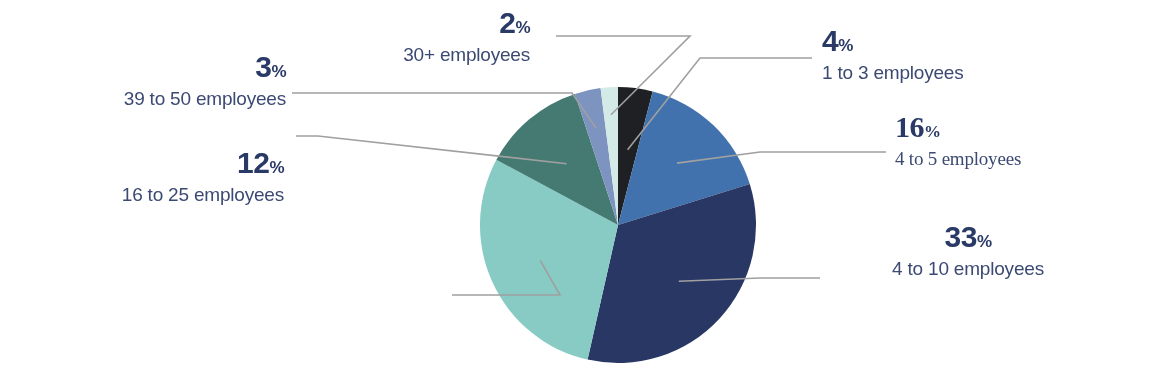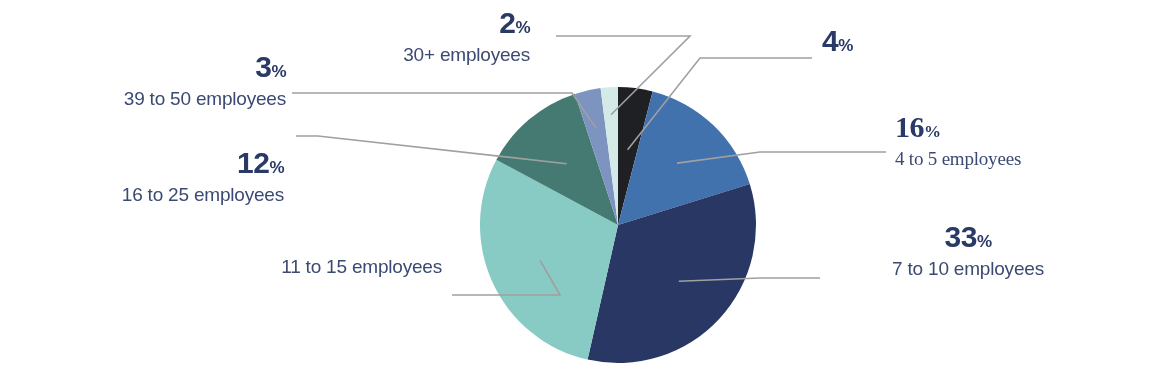--- a/index.html
+++ b/index.html
@@ -84,20 +84,21 @@
     <div class="pct-line">
       <span class="pct-value">2</span><span class="pct-sign">%</span>
     </div>
     <div class="cat-label">30+ employees</div>
   </div>
 
   <div class="callout align-left" style="left:822px; top:26px; width:260px;">
     <div class="pct-line">
       <span class="pct-value">4</span><span class="pct-sign">%</span>
     </div>
+    <div class="cat-label">1 to 3 employees</div>
   </div>
 
   <div class="callout align-right" style="left:60px; top:52px; width:226px;">
     <div class="pct-line">
       <span class="pct-value">3</span><span class="pct-sign">%</span>
     </div>
     <div class="cat-label">39 to 50 employees</div>
   </div>
 
   <div class="callout align-left" style="left:895px; top:112px; width:260px;font-family:Liberation Serif, serif;">
@@ -111,20 +112,19 @@
     <div class="pct-line">
       <span class="pct-value">12</span><span class="pct-sign">%</span>
     </div>
     <div class="cat-label">16 to 25 employees</div>
   </div>
 
   <div class="callout align-left" style="left:828px; top:222px; width:280px;text-align:center;">
     <div class="pct-line">
       <span class="pct-value">33</span><span class="pct-sign">%</span>
     </div>
-    <div class="cat-label">7 to 10 employees</div>
+    <div class="cat-label">4 to 10 employees</div>
   </div>
 
   <div class="callout align-right" style="left:240px; top:250px; width:202px;">
-    <div class="cat-label">11 to 15 employees</div>
   </div>
 
 </div>
 
 </body></html>

